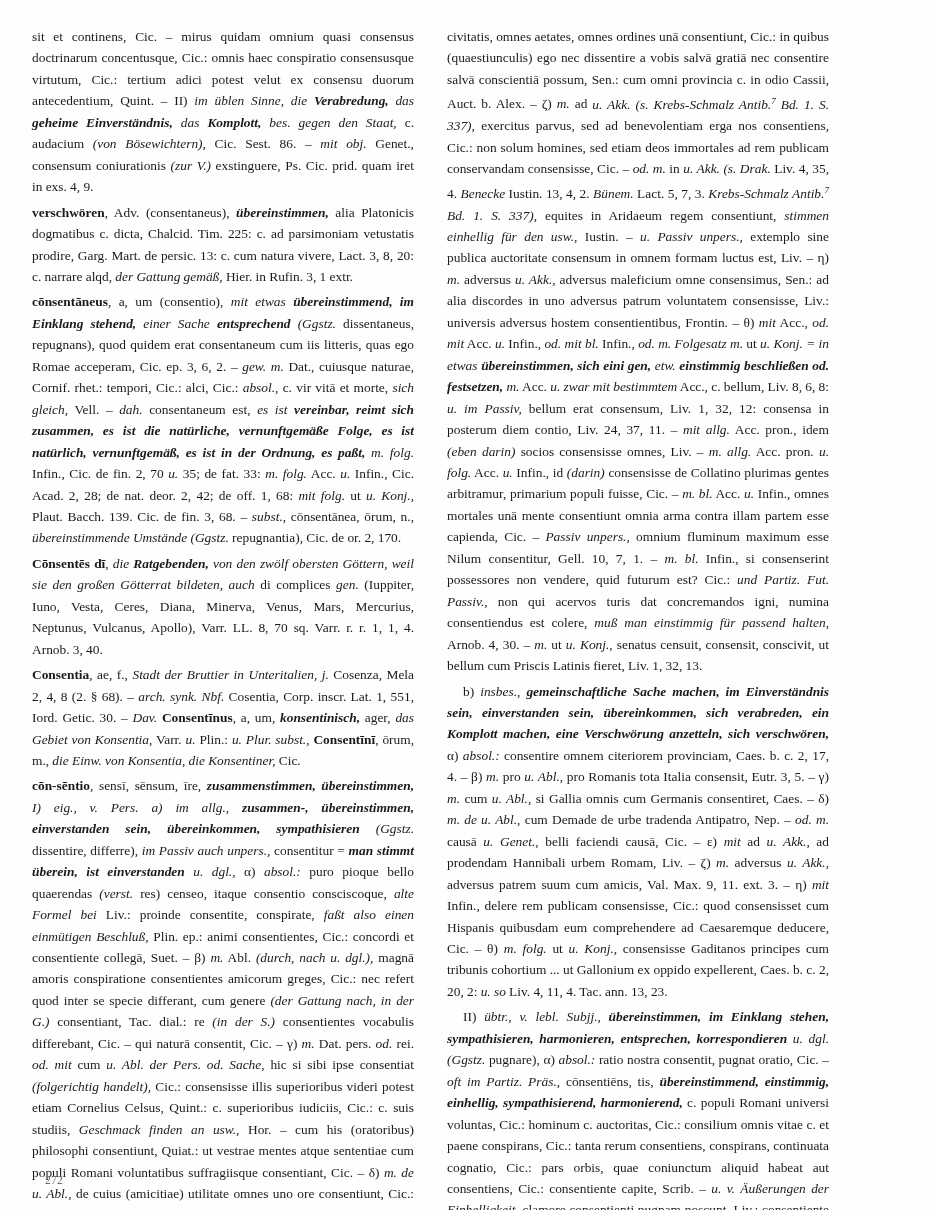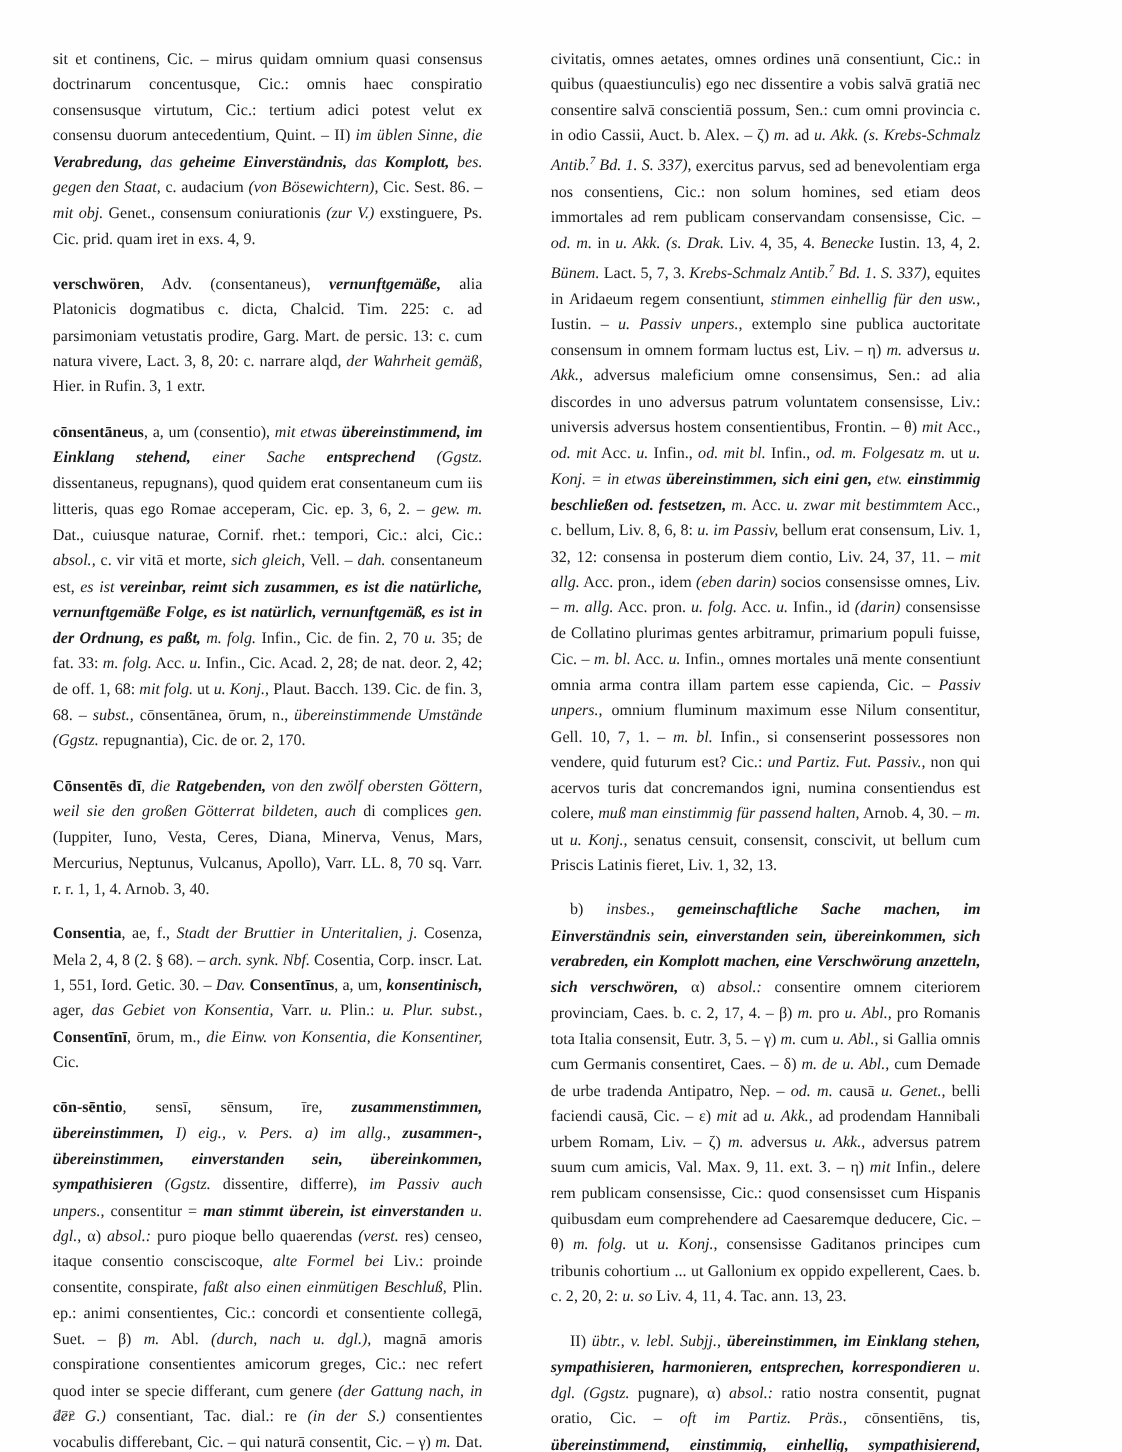--- a/index.html
+++ b/index.html
@@ -39,21 +39,21 @@
     width: 390px;
     font-size: 13.4px;
     line-height: 21.45px;
     text-align: justify;
     text-justify: inter-word;
     hyphens: none;
     word-spacing: -0.1px;
   }
 
   .column p {
-    margin: 16px;
+    margin: 4px;
     padding: 0;
     text-align: justify;
   }
   .column p:last-child {
     text-align: justify;
   }
 
   .entry {
     text-indent: 0;
   }
@@ -96,21 +96,21 @@
 <body>
 
 <div id="page">
 
   <div id="columns">
 
     <div class="column" id="col-left">
 
       <p class="entry">sit et continens, <span class="lat">Cic.</span> – mirus quidam omnium quasi consensus doctrinarum concentusque, Cic.: omnis haec conspiratio consensusque virtutum, Cic.: tertium adici potest velut ex consensu duorum antecedentium, Quint. – II) <span class="g">im üblen Sinne, die</span> <span class="gb">Verabredung,</span> <span class="g">das</span> <span class="gb">geheime Einverständnis,</span> <span class="g">das</span> <span class="gb">Komplott,</span> <span class="g">bes. gegen den Staat,</span> c. audacium <span class="g">(von Bösewichtern),</span> Cic. Sest. 86. – <span class="g">mit obj.</span> Genet., consensum coniurationis <span class="g">(zur V.)</span> exstinguere, Ps. Cic. prid. quam iret in exs. 4, 9.</p>
 
-      <p class="entry"><span class="hw">verschwören</span>, Adv. (consentaneus), <span class="gb">vernunftgemäße,</span> alia Platonicis dogmatibus c. dicta, Chalcid. Tim. 225: c. ad parsimoniam vetustatis prodire, Garg. Mart. de persic. 13: c. cum natura vivere, Lact. 3, 8, 20: c. narrare alqd, <span class="g">der Wahrheit gemäß,</span> Hier. in Rufin. 3, 1 extr.</p>
+      <p class="entry"><span class="hw">verschwören</span>, Adv. (consentaneus), <span class="gb">übereinstimmen,</span> alia Platonicis dogmatibus c. dicta, Chalcid. Tim. 225: c. ad parsimoniam vetustatis prodire, Garg. Mart. de persic. 13: c. cum natura vivere, Lact. 3, 8, 20: c. narrare alqd, <span class="g">der Gattung gemäß,</span> Hier. in Rufin. 3, 1 extr.</p>
 
       <p class="entry"><span class="hw">cōnsentāneus</span>, a, um (consentio), <span class="g">mit etwas</span> <span class="gb">übereinstimmend, im Einklang stehend,</span> <span class="g">einer Sache</span> <span class="gb">entsprechend</span> <span class="g">(Ggstz.</span> dissentaneus, repugnans), quod quidem erat consentaneum cum iis litteris, quas ego Romae acceperam, Cic. ep. 3, 6, 2. – <span class="g">gew. m.</span> Dat., cuiusque naturae, Cornif. rhet.: tempori, Cic.: alci, Cic.: <span class="g">absol.,</span> c. vir vitā et morte, <span class="g">sich gleich,</span> Vell. – <span class="g">dah.</span> consentaneum est, <span class="g">es ist</span> <span class="gb">vereinbar, reimt sich zusammen, es ist die natürliche, vernunftgemäße Folge, es ist natürlich, vernunftgemäß, es ist in der Ordnung, es paßt,</span> <span class="g">m. folg.</span> Infin., Cic. de fin. 2, 70 <span class="g">u.</span> 35; de fat. 33: <span class="g">m. folg.</span> Acc. <span class="g">u.</span> Infin., Cic. Acad. 2, 28; de nat. deor. 2, 42; de off. 1, 68: <span class="g">mit folg.</span> ut <span class="g">u. Konj.,</span> Plaut. Bacch. 139. Cic. de fin. 3, 68. – <span class="g">subst.,</span> cōnsentānea, ōrum, n., <span class="g">übereinstimmende Umstände (Ggstz.</span> repugnantia), Cic. de or. 2, 170.</p>
 
       <p class="entry"><span class="hw">Cōnsentēs dī</span>, <span class="g">die</span> <span class="gb">Ratgebenden,</span> <span class="g">von den zwölf obersten Göttern, weil sie den großen Götterrat bildeten, auch</span> di complices <span class="g">gen.</span> (Iuppiter, Iuno, Vesta, Ceres, Diana, Minerva, Venus, Mars, Mercurius, Neptunus, Vulcanus, Apollo), Varr. LL. 8, 70 sq. Varr. r. r. 1, 1, 4. Arnob. 3, 40.</p>
 
       <p class="entry"><span class="hw">Consentia</span>, ae, f., <span class="g">Stadt der Bruttier in Unteritalien, j.</span> Cosenza, Mela 2, 4, 8 (2. § 68). – <span class="g">arch. synk. Nbf.</span> Cosentia, Corp. inscr. Lat. 1, 551, Iord. Getic. 30. – <span class="g">Dav.</span> <span class="hw">Consentīnus</span>, a, um, <span class="gb">konsentinisch,</span> ager, <span class="g">das Gebiet von Konsentia,</span> Varr. <span class="g">u.</span> Plin.: <span class="g">u. Plur. subst.,</span> <span class="hw">Consentīnī</span>, ōrum, m., <span class="g">die Einw. von Konsentia, die Konsentiner,</span> Cic.</p>
 
       <p class="entry"><span class="hw">cōn-sēntio</span>, sensī, sēnsum, īre, <span class="gb">zusammenstimmen, übereinstimmen,</span> <span class="g">I) eig., v. Pers. a) im allg.,</span> <span class="gb">zusammen-, übereinstimmen, einverstanden sein, übereinkommen, sympathisieren</span> <span class="g">(Ggstz.</span> dissentire, differre), <span class="g">im Passiv auch unpers.,</span> consentitur = <span class="gb">man stimmt überein, ist einverstanden</span> <span class="g">u. dgl.,</span> α) <span class="g">absol.:</span> puro pioque bello quaerendas <span class="g">(verst.</span> res) censeo, itaque consentio consciscoque, <span class="g">alte Formel bei</span> Liv.: proinde consentite, conspirate, <span class="g">faßt also einen einmütigen Beschluß,</span> Plin. ep.: animi consentientes, Cic.: concordi et consentiente collegā, Suet. – β) <span class="g">m.</span> Abl. <span class="g">(durch, nach u. dgl.),</span> magnā amoris conspiratione consentientes amicorum greges, Cic.: nec refert quod inter se specie differant, cum genere <span class="g">(der Gattung nach, in der G.)</span> consentiant, Tac. dial.: re <span class="g">(in der S.)</span> consentientes vocabulis differebant, Cic. – qui naturā consentit, Cic. – γ) <span class="g">m.</span> Dat. pers. <span class="g">od.</span> rei. <span class="g">od. mit</span> cum <span class="g">u. Abl. der Pers. od. Sache,</span> hic si sibi ipse consentiat <span class="g">(folgerichtig handelt),</span> Cic.: consensisse illis superioribus videri potest etiam Cornelius Celsus, Quint.: c. superioribus iudiciis, Cic.: c. suis studiis, <span class="g">Geschmack finden an usw.,</span> Hor. – cum his (oratoribus) philosophi consentiunt, Quiat.: ut vestrae mentes atque sententiae cum populi Romani voluntatibus suffragiisque consentiant, Cic. – δ) <span class="g">m. de u. Abl.,</span> de cuius (amicitiae) utilitate omnes uno ore consentiunt, Cic.: omnes iam cives de rei publicae salute unā et mente et voce consentiunt, Cic.: de quo docti indoctique consentiunt, Augustin.: neque tamen Aristippus cum Cyrenaicis de ipsa voluptate consentiens, Cic. – <span class="g">Passiv unpers.,</span> de prioribus consentitur, Tac. – ε) <span class="g">m. in u. Abl. (s. Bünem.</span> Lact. 5, 7, 3), in qua (causa) omnes honestates</p>
 
     </div>

